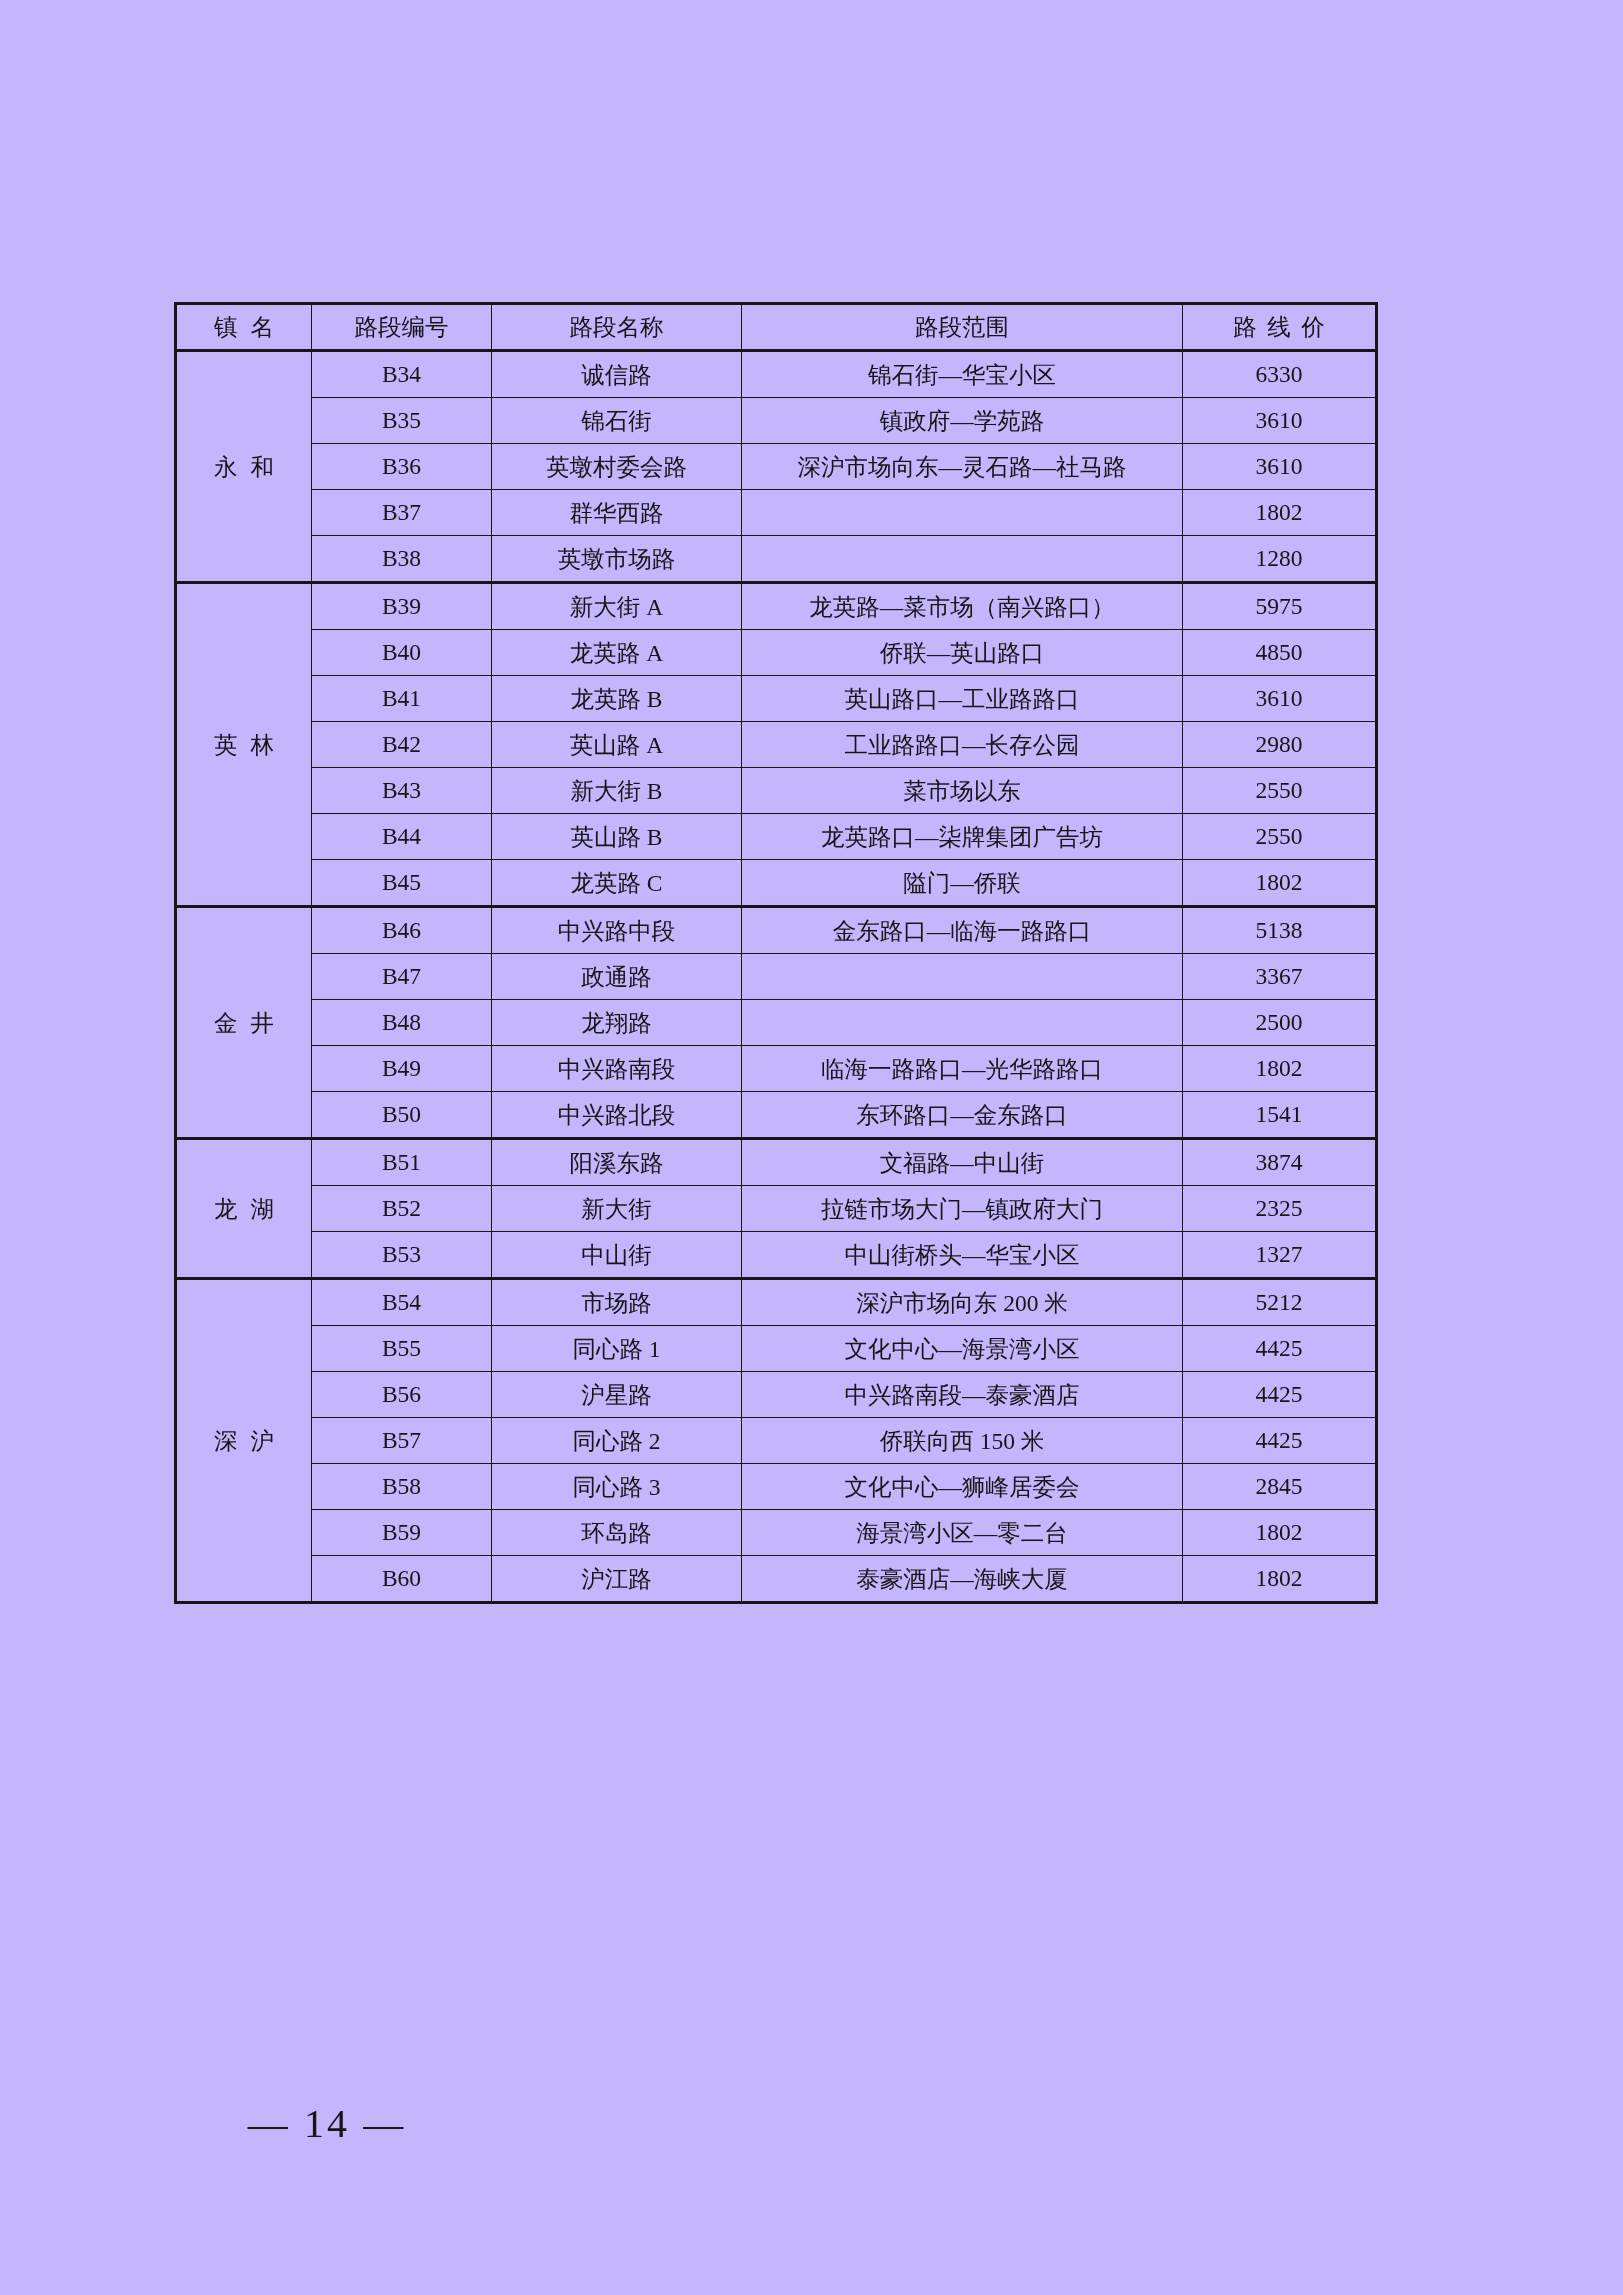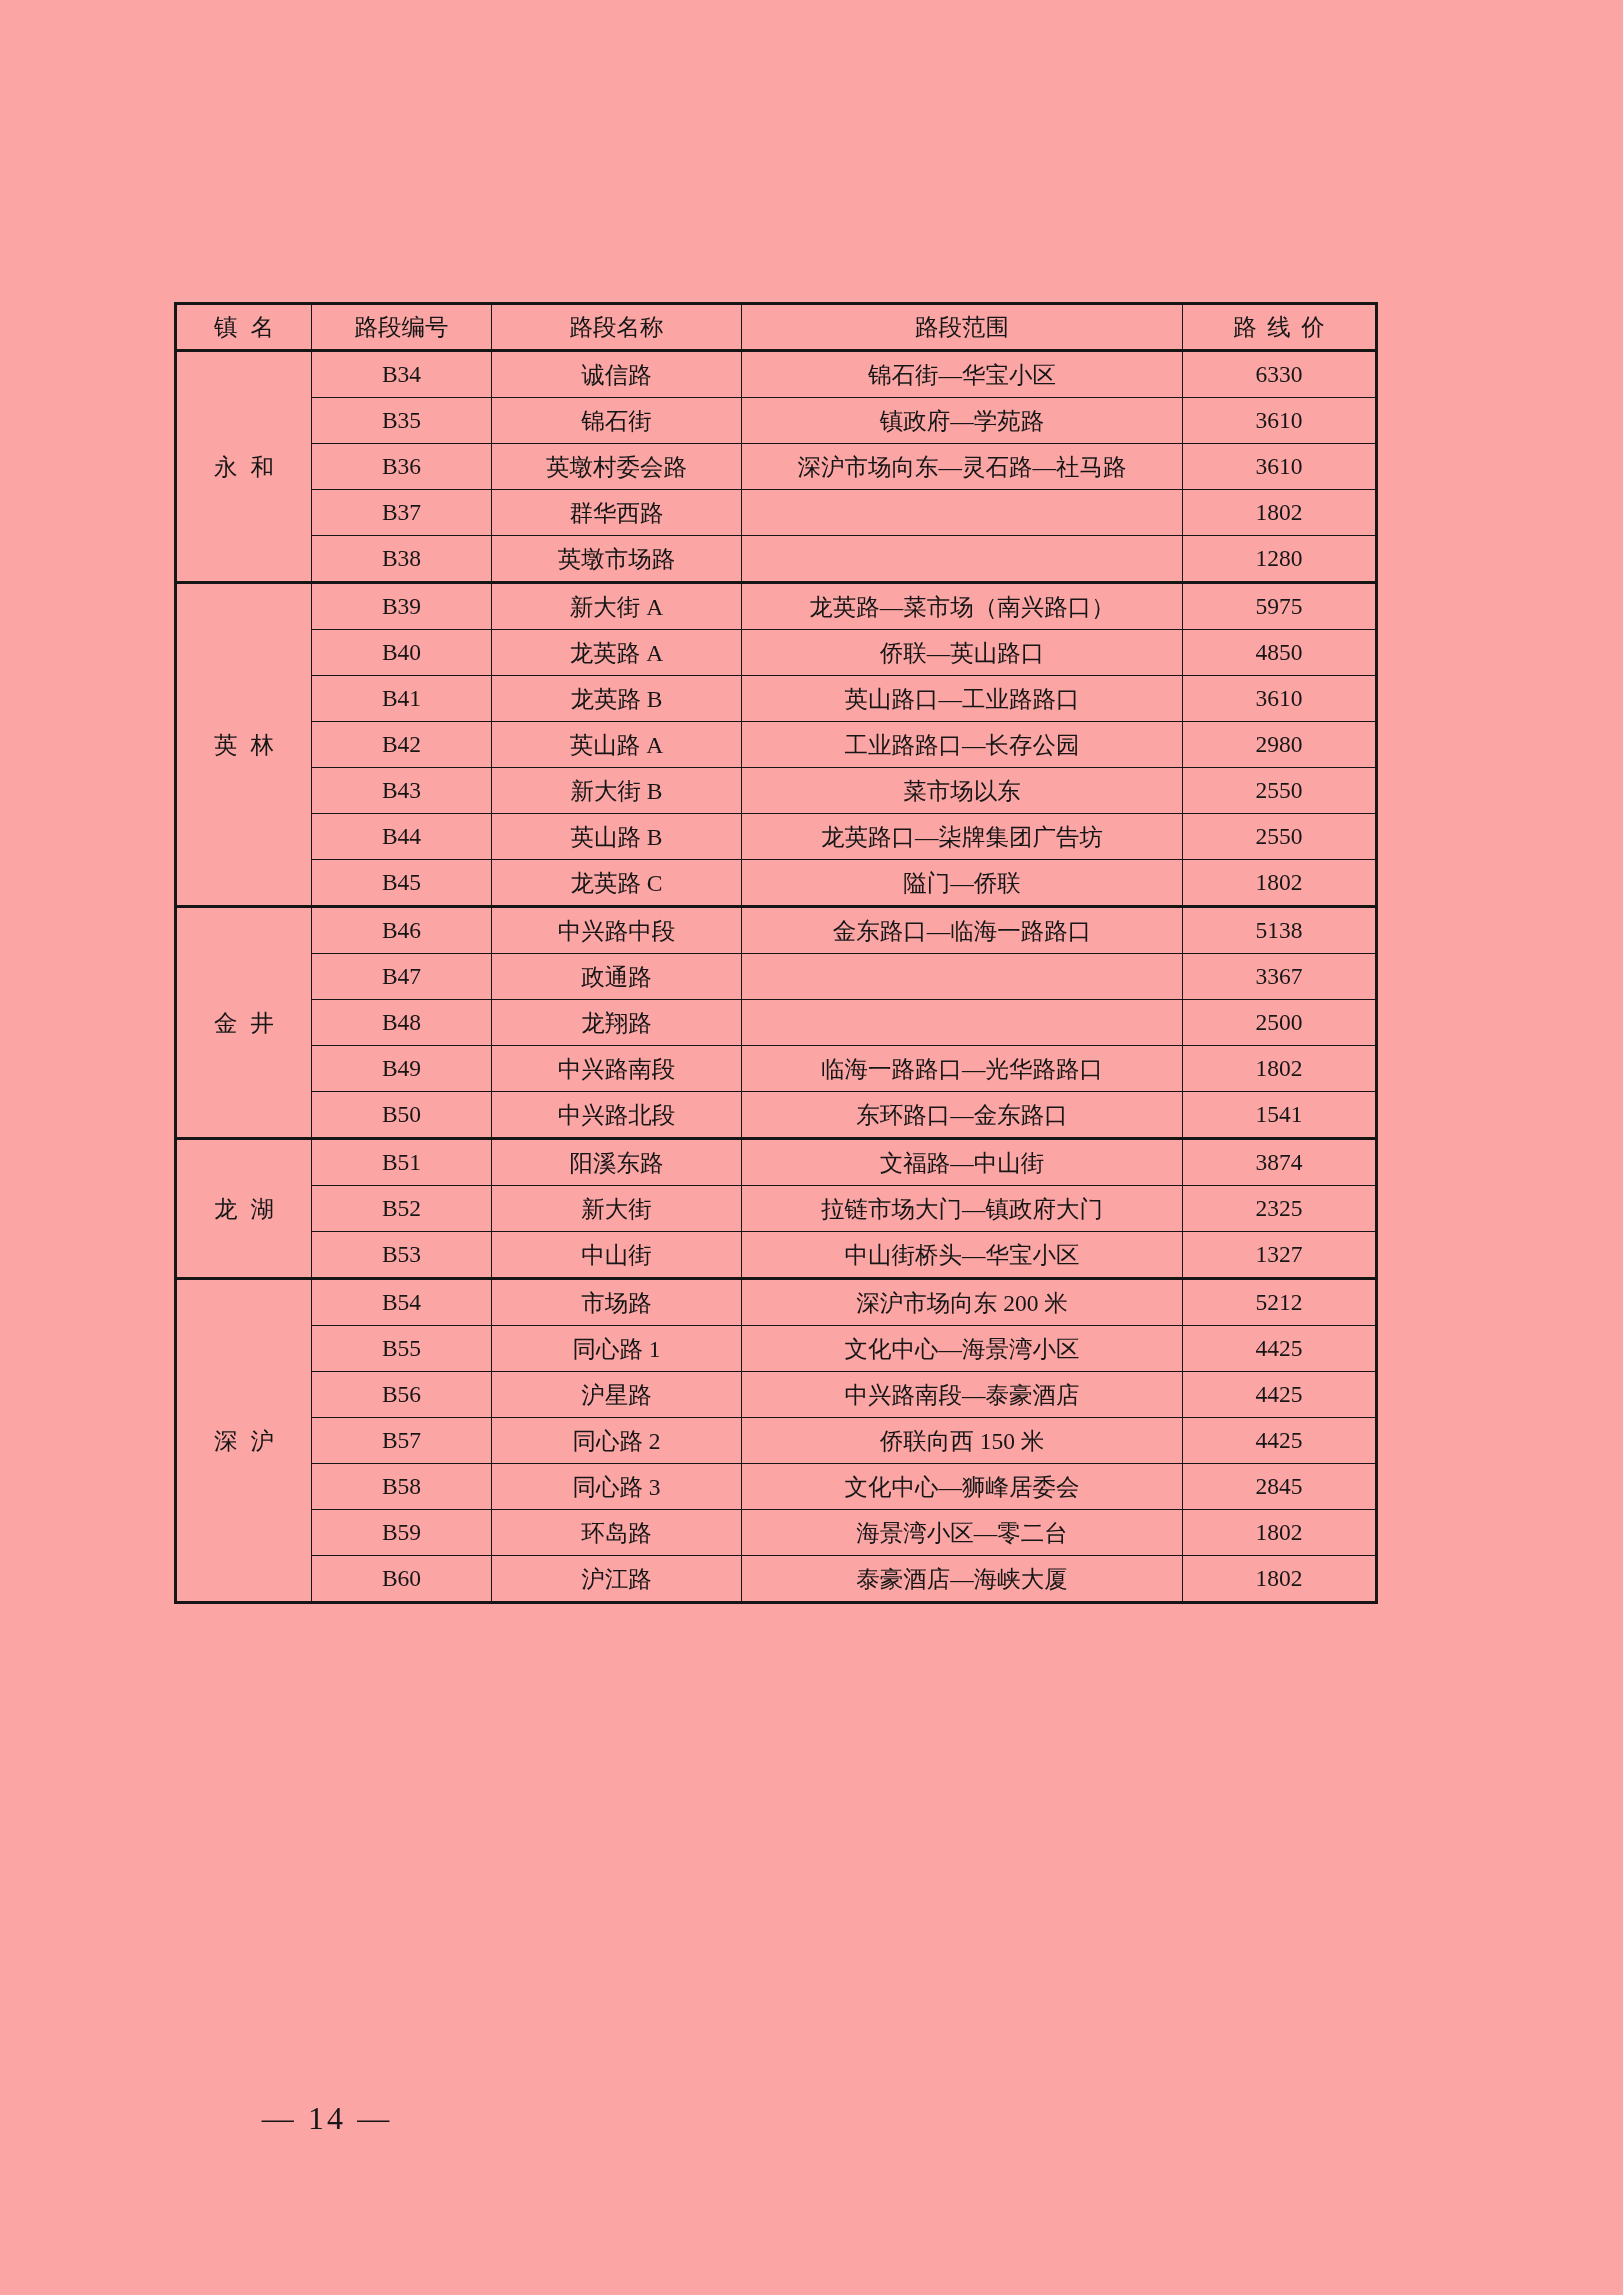--- a/index.html
+++ b/index.html
@@ -11,21 +11,21 @@
     position: relative;
     width: 1623px;
     height: 2295px;
     font-family: "Liberation Serif", "DejaVu Serif", serif;
     color: #161616;
     overflow: hidden;
   }
   .page {
     position: absolute;
     inset: 0;
-    background: #fca5a5;
+    background: #c4b5fd;
   }
   table.rate-table {
     position: absolute;
     left: 174px;
     top: 302px;
     border-collapse: collapse;
     table-layout: fixed;
     border: 3.1px solid #161616;
   }
   .rate-table th,
@@ -59,21 +59,21 @@
   .rate-table th.sp3 {
     letter-spacing: 0.45em;
     padding-left: 0.45em;
   }
   .page-number {
     position: absolute;
     left: 240px;
     top: 2100px;
     width: 174px;
     text-align: center;
-    font-size: 32px;
+    font-size: 40px;
     letter-spacing: 3.1px;
     color: #161616;
   }
 </style>
 </head>
 <body>
 
 <div class="page">
 
   <table class="rate-table">

